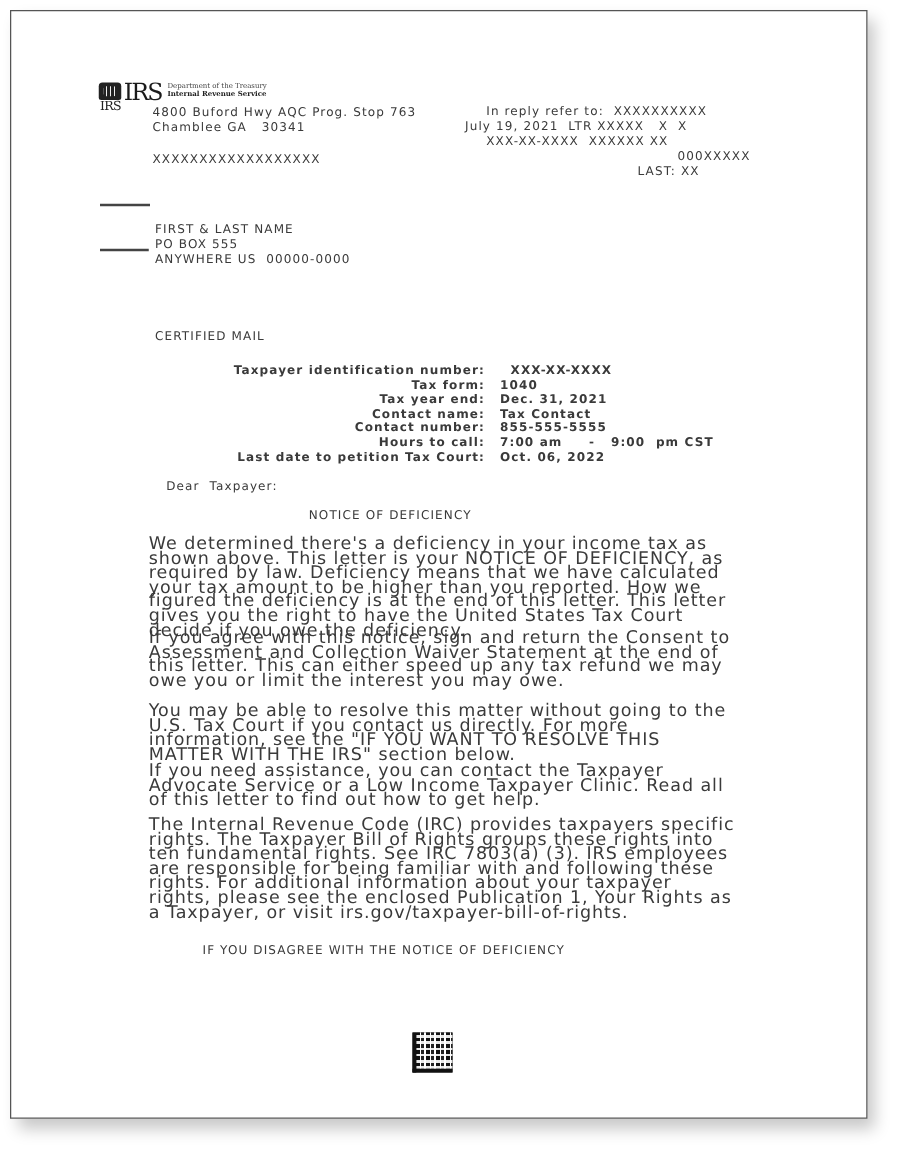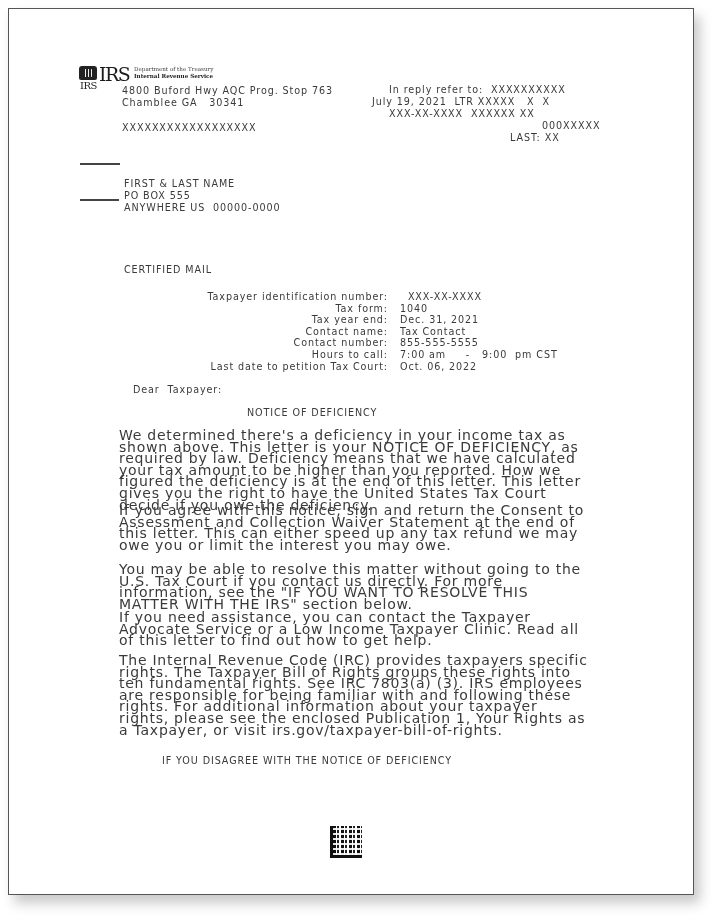--- a/index.html
+++ b/index.html
@@ -46,21 +46,21 @@
     }
     .logo-service {
       position: absolute; left: 55px; top: 7px;
       font-family: "DejaVu Serif", serif; font-size: 5.6px; font-weight: bold; color: #222; white-space: nowrap;
     }
 
     .rule { position: absolute; height: 1.5px; background: #444; }
 
     .info-table {
       position: absolute; left: 150px; top: 291px;
-      font-size: 9.6px; letter-spacing: 0.9px; line-height: 11.6px;
+      font-size: 9.6px; letter-spacing: 0.9px; line-height: 11.6px; font-weight: bold;
     }
     .info-row { display: flex; }
     .info-label { width: 250px; text-align: right; padding-right: 12px; }
     .info-value { white-space: pre; }
 
     .body-text {
       position: absolute; left: 119px; width: 470px;
       font-size: 14px; letter-spacing: 0.75px; line-height: 11.6px; white-space: normal;
     }
 

